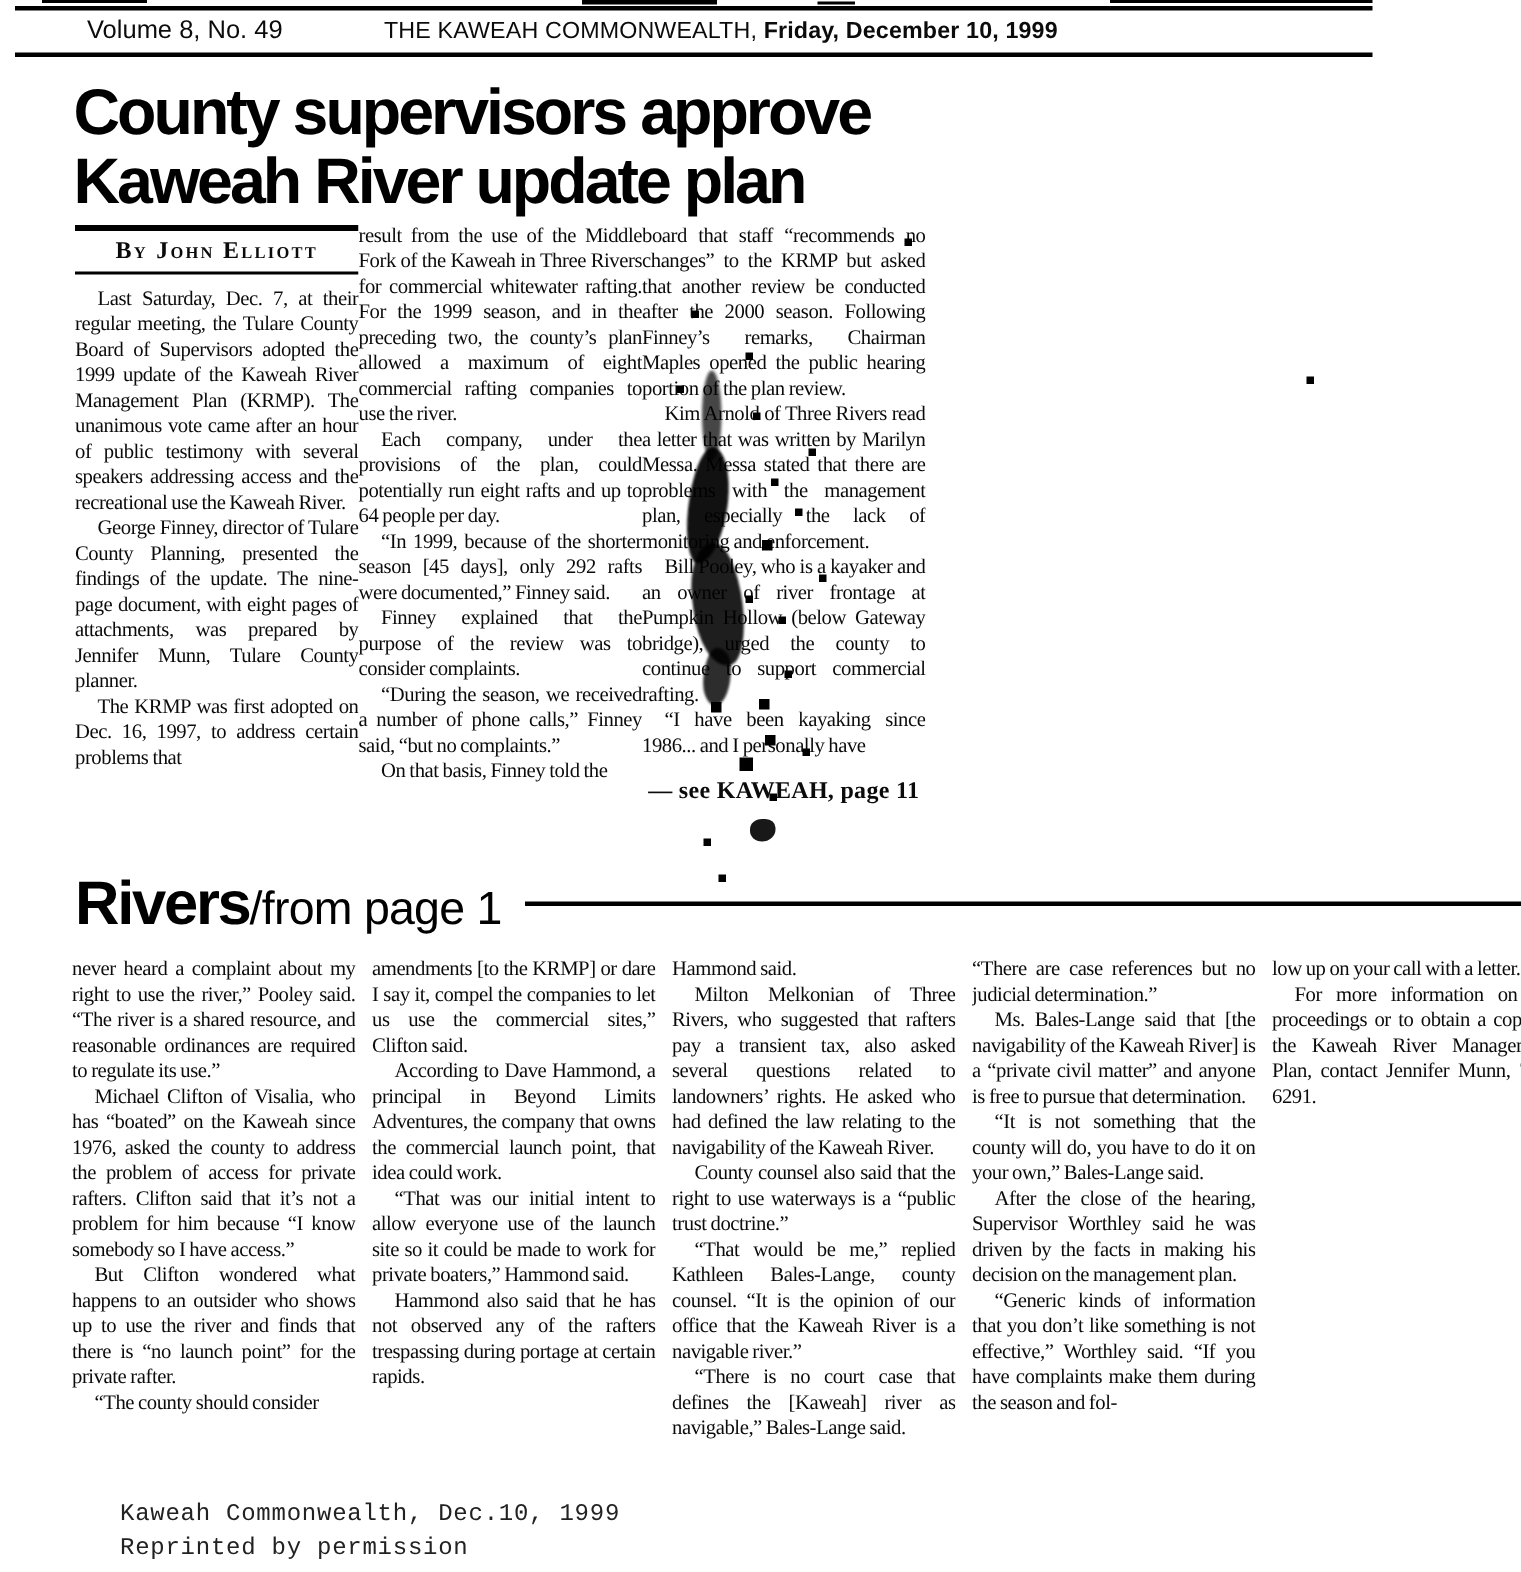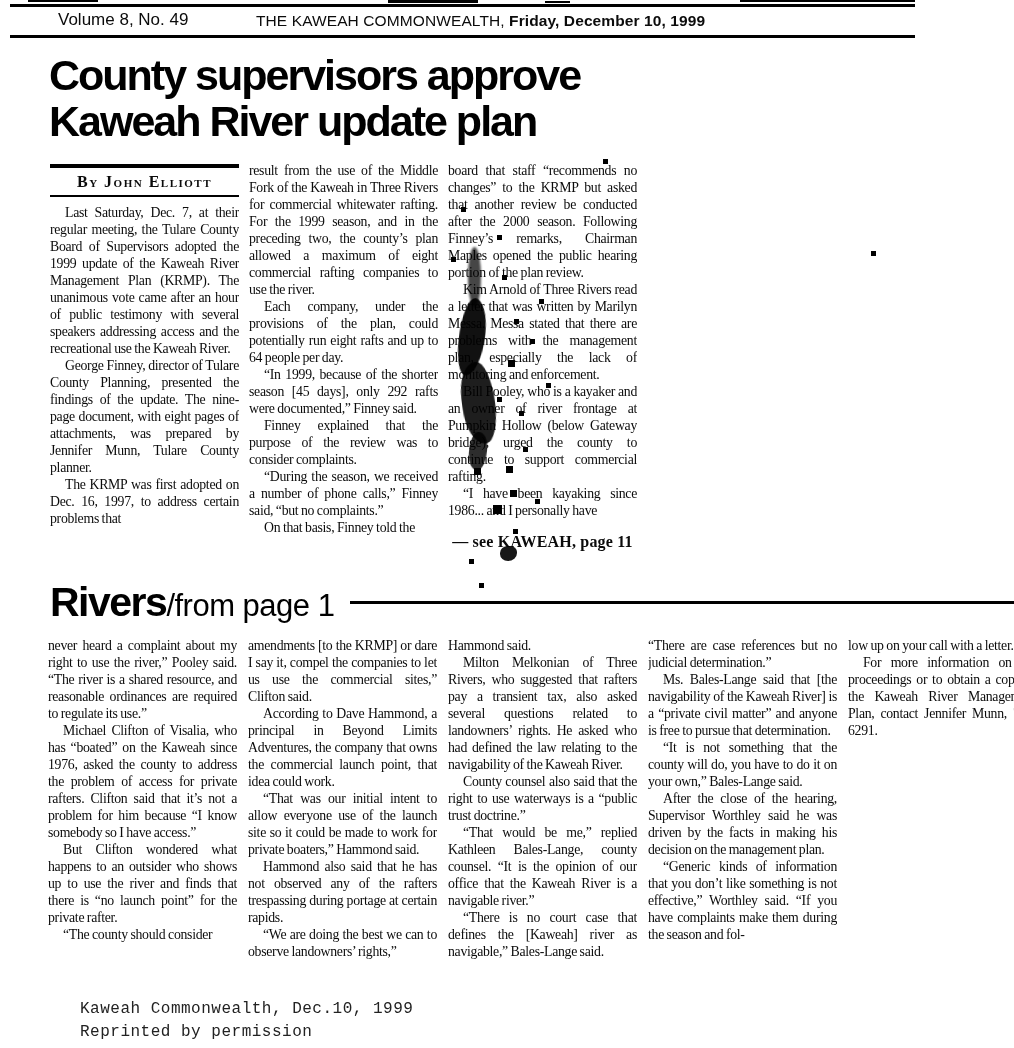--- a/index.html
+++ b/index.html
@@ -31,21 +31,21 @@
   }
 
   
   .col{width:189px;overflow:hidden;}
   .para{
     margin:0;font-size:13.8px;line-height:17px;text-align:justify;
     text-indent:15px;letter-spacing:-0.3px;word-spacing:-0.5px;
   }
   .para.cont{text-indent:0;}
 
-  #top-cols{left:8px;top:148px;width:588px;height:424px;display:flex;gap:10px;margin-top:14px;}
+  #top-cols{left:8px;top:148px;width:588px;height:424px;display:flex;}
   #bottom-cols{left:6px;top:637px;width:1004px;height:352px;display:flex;gap:11px;}
 
   
   .byline-box{
     border-top:4px solid #000;border-bottom:2px solid #000;
     text-align:center;padding:5px 0 4px;margin:2px 0 7px 0;
     font-variant:small-caps;font-weight:bold;font-size:16px;letter-spacing:1.5px;
   }
 
   
@@ -145,21 +145,20 @@
     <p class="para cont">never heard a complaint about my right to use the river,” Pooley said.  “The river is a shared resource, and reasonable ordinances are required to regulate its use.”</p>
     <p class="para">Michael Clifton of Visalia, who has “boated” on the Kaweah since 1976, asked the county to address the problem of access for private rafters.  Clifton said that it’s not a problem for him because “I know somebody so I have access.”</p>
     <p class="para">But Clifton wondered what happens to an outsider who shows up to use the river and finds that there is “no launch point” for the private rafter.</p>
     <p class="para">“The county should consider</p>
   </div>
   <div class="col">
     <p class="para cont">amendments [to the KRMP] or dare I say it, compel the companies to let us use the commercial sites,” Clifton said.</p>
     <p class="para">According to Dave Hammond, a principal in Beyond Limits Adventures, the company that owns the commercial launch point, that idea could work.</p>
     <p class="para">“That was our initial intent to allow everyone use of the launch site so it could be made to work for private boaters,” Hammond said.</p>
     <p class="para">Hammond also said that he has not observed any of the rafters trespassing during portage at certain rapids.</p>
-    <p class="para">“We are doing the best we can to observe landowners’ rights,”</p>
   </div>
   <div class="col">
     <p class="para cont">Hammond said.</p>
     <p class="para">Milton Melkonian of Three Rivers, who suggested that rafters pay a transient tax, also asked several questions related to landowners’ rights.  He asked who had defined the law relating to the navigability of the Kaweah River.</p>
     <p class="para">County counsel also said that the right to use waterways is a “public trust doctrine.”</p>
     <p class="para">“That would be me,” replied Kathleen Bales-Lange, county counsel. “It is the opinion of our office that the Kaweah River is a navigable river.”</p>
     <p class="para">“There is no court case that defines the [Kaweah] river as navigable,” Bales-Lange said.</p>
   </div>
   <div class="col">
     <p class="para cont">“There are case references but no judicial determination.”</p>

